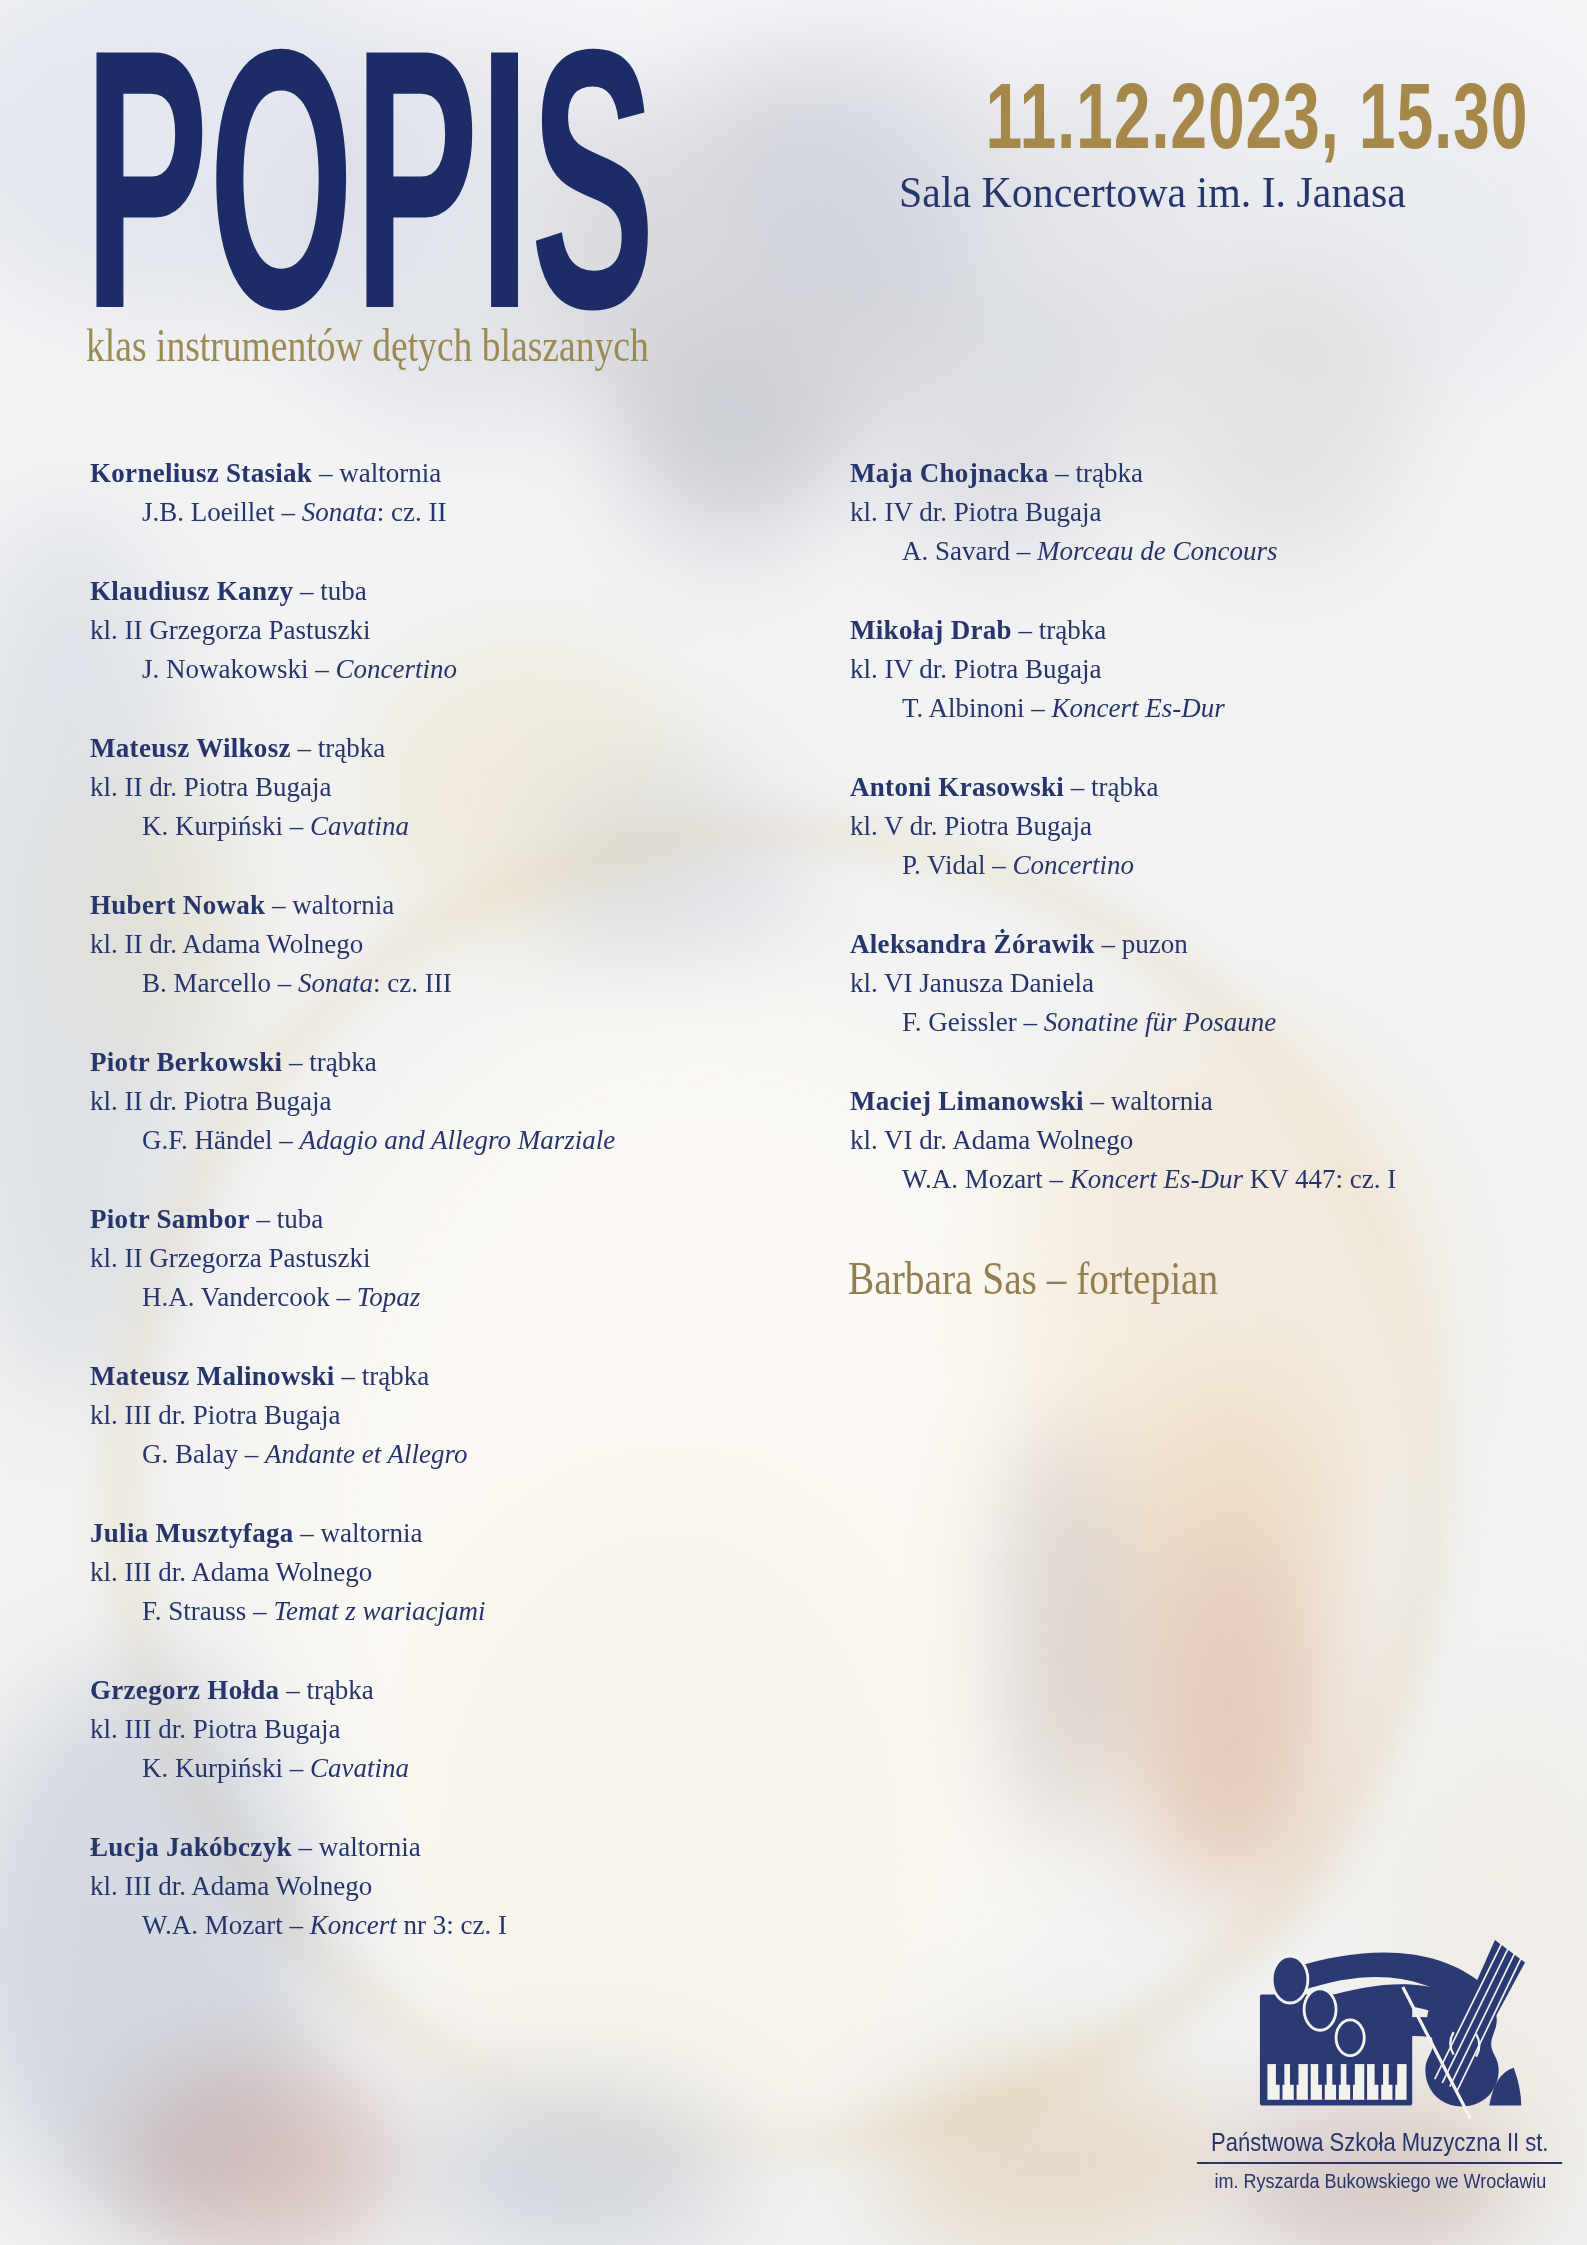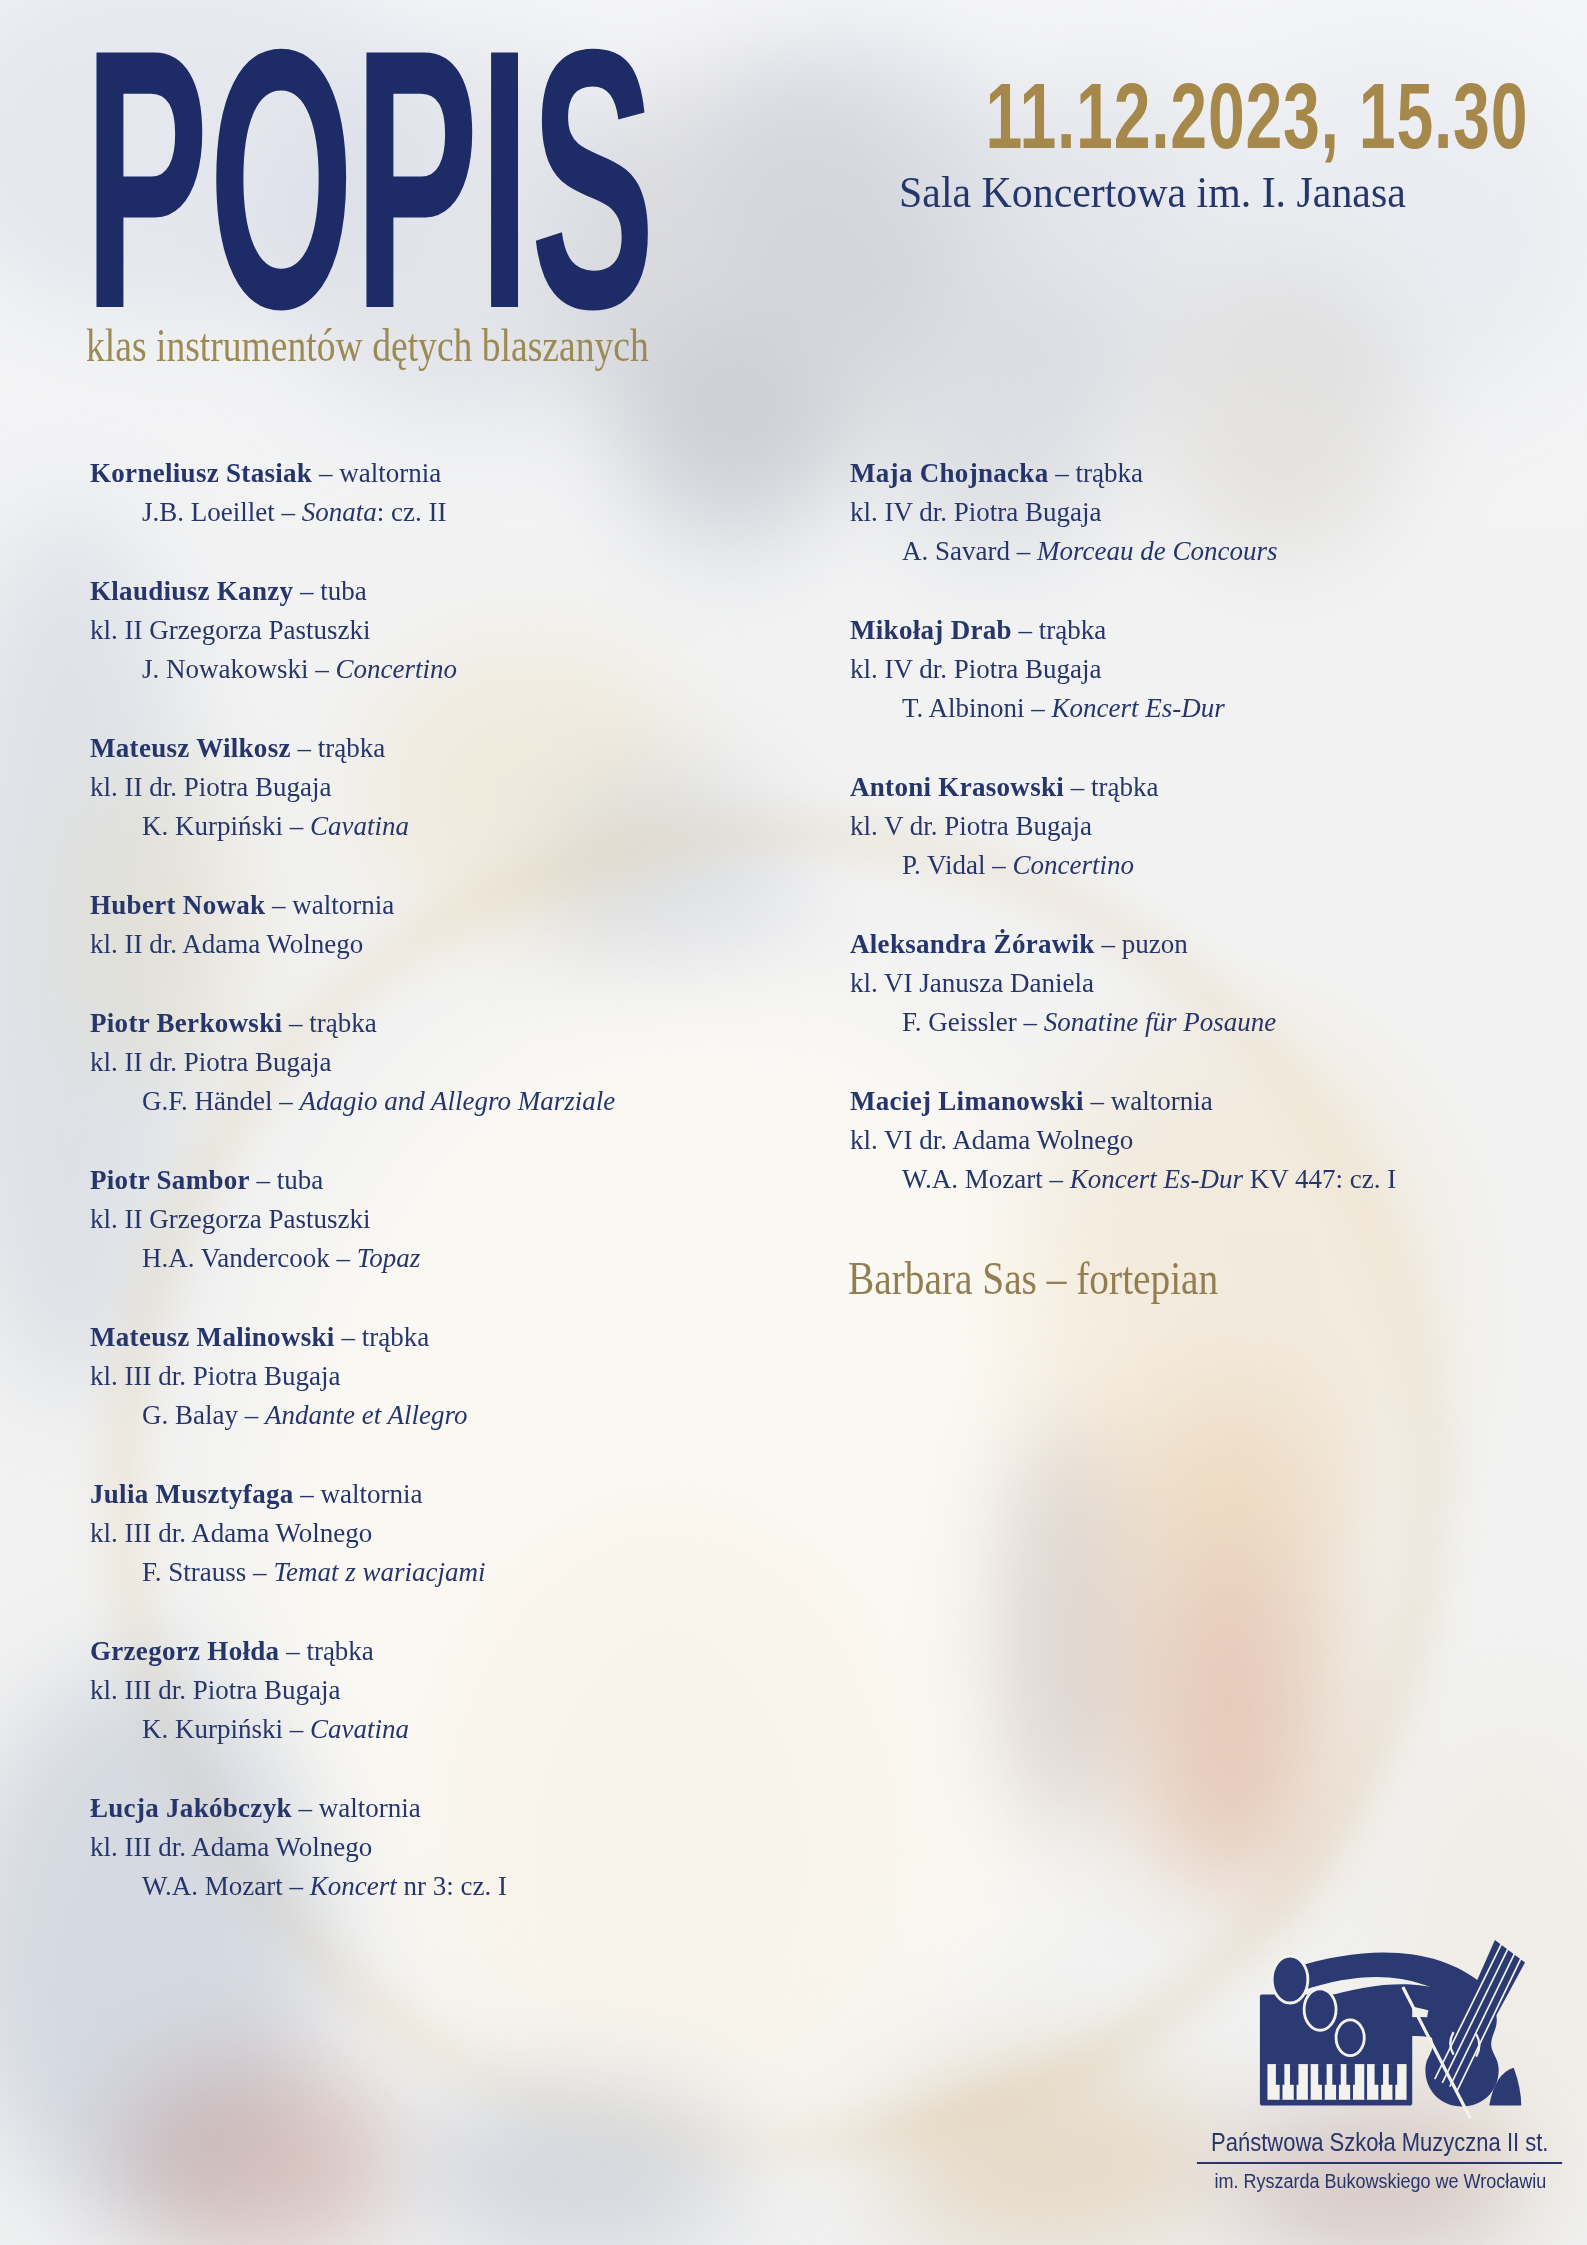--- a/index.html
+++ b/index.html
@@ -139,20 +139,21 @@
 
   <div class="entry">
     <div class="entry-line name-line"><span class="performer-name">Mateusz Wilkosz</span><span class="sep"> – </span><span class="instrument">trąbka</span></div>
     <div class="entry-line class-line">kl. II dr. Piotra Bugaja</div>
     <div class="entry-line piece-line"><span class="composer">K. Kurpiński – </span><em class="piece">Cavatina</em></div>
   </div>
 
   <div class="entry">
     <div class="entry-line name-line"><span class="performer-name">Hubert Nowak</span><span class="sep"> – </span><span class="instrument">waltornia</span></div>
     <div class="entry-line class-line">kl. II dr. Adama Wolnego</div>
+    <div class="entry-line piece-line"><span class="composer">B. Marcello – </span><em class="piece">Sonata</em><span class="suffix">: cz. III</span></div>
   </div>
 
   <div class="entry">
     <div class="entry-line name-line"><span class="performer-name">Piotr Berkowski</span><span class="sep"> – </span><span class="instrument">trąbka</span></div>
     <div class="entry-line class-line">kl. II dr. Piotra Bugaja</div>
     <div class="entry-line piece-line"><span class="composer">G.F. Händel – </span><em class="piece">Adagio and Allegro Marziale</em></div>
   </div>
 
   <div class="entry">
     <div class="entry-line name-line"><span class="performer-name">Piotr Sambor</span><span class="sep"> – </span><span class="instrument">tuba</span></div>

